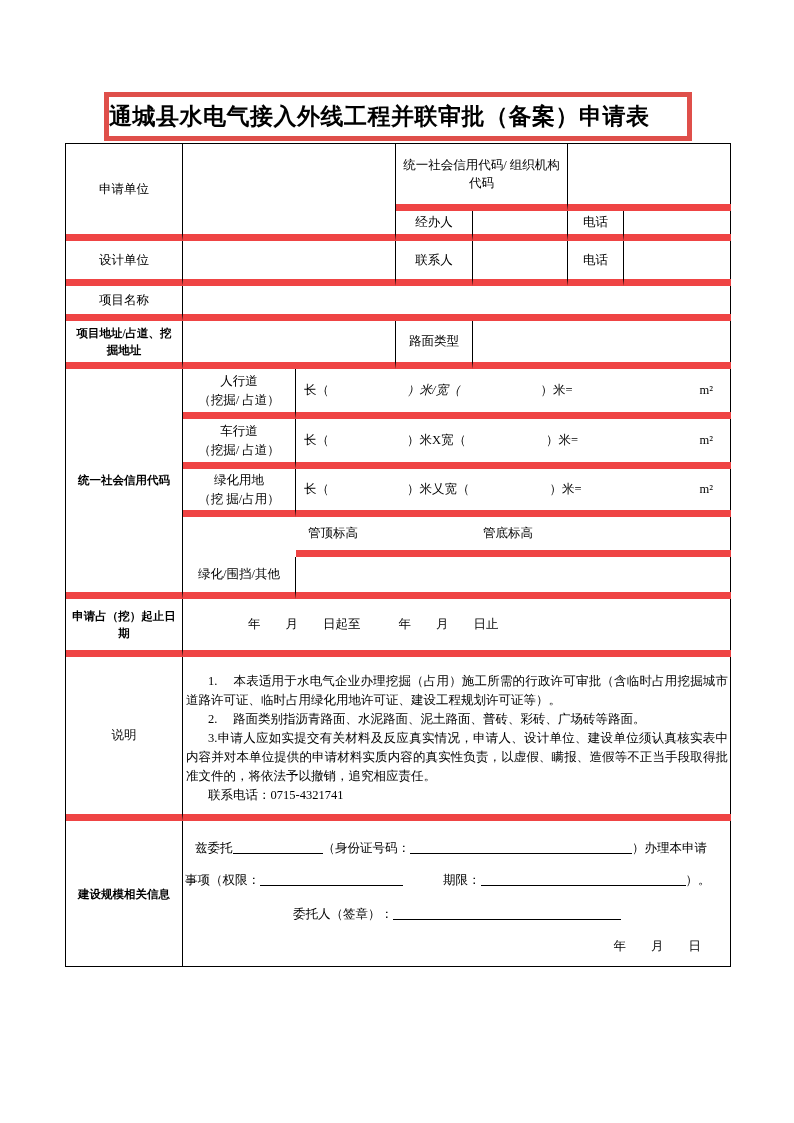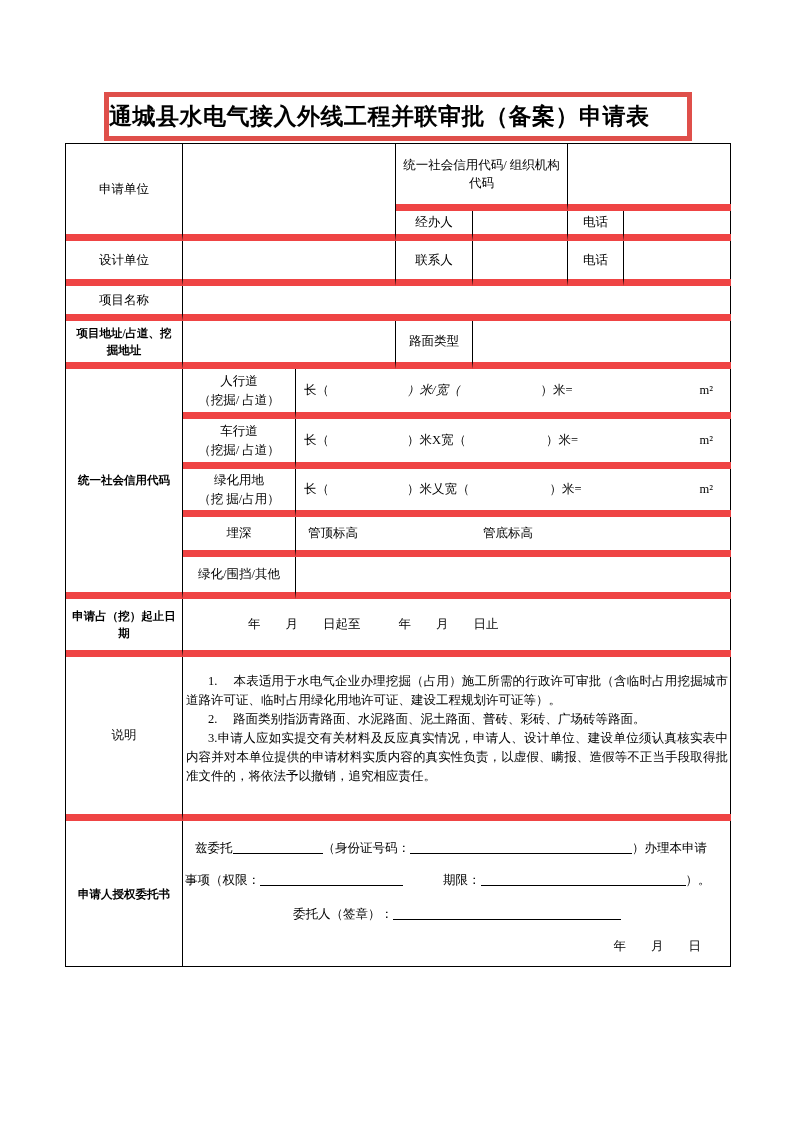--- a/index.html
+++ b/index.html
@@ -115,21 +115,20 @@
 （挖 掘/占用）</div>
   <div class="cell nr leftal dims" style="left:230px;top:325px;width:435px;height:48px;">
     <span>长（</span>
       <span class="gapA"></span>
       <span>）米乂宽（</span>
       <span class="gapB"></span>
       <span>）米=</span>
       <span class="unit">m²</span>
   </div>
 
-  <div class="cell" style="left:117px;top:373px;width:113px;height:40px;">埋深</div>
   <div class="cell nr leftal depthrow" style="left:230px;top:373px;width:435px;height:40px;">
     <span>管顶标高</span>
       <span class="gapC"></span>
       <span>管底标高</span>
   </div>
 
   <div class="cell" style="left:117px;top:413px;width:113px;height:42px;">绿化/围挡/其他</div>
   <div class="cell nr" style="left:230px;top:413px;width:435px;height:42px;"></div>
 
   <div class="cell prelabel tight" style="left:0;top:455px;width:117px;height:58px;">申请占（挖）起止日
@@ -138,23 +137,24 @@
     <span>年　　月　　日起至</span>
       <span class="gapD"></span>
       <span>年　　月　　日止</span>
   </div>
 
   <div class="cell" style="left:0;top:513px;width:117px;height:164px;">说明</div>
   <div class="cell nr notesbox" style="left:117px;top:513px;width:548px;height:164px;">
     <p>1.　 本表适用于水电气企业办理挖掘（占用）施工所需的行政许可审批（含临时占用挖掘城市道路许可证、临时占用绿化用地许可证、建设工程规划许可证等）。</p>
     <p>2.　 路面类别指沥青路面、水泥路面、泥土路面、普砖、彩砖、广场砖等路面。</p>
     <p>3.申请人应如实提交有关材料及反应真实情况，申请人、设计单位、建设单位须认真核实表中内容并对本单位提供的申请材料实质内容的真实性负责，以虚假、瞒报、造假等不正当手段取得批准文件的，将依法予以撤销，追究相应责任。</p>
+    <p>联系电话：0715-4321741</p>
   </div>
 
-  <div class="cell tight nb" style="left:0;top:677px;width:117px;height:146px;padding:0 2px;">申请人授权委托书</div>
+  <div class="cell tight nb" style="left:0;top:677px;width:117px;height:146px;padding:0 2px;">建设规模相关信息</div>
   <div class="cell nr nb authbox" style="left:117px;top:677px;width:548px;height:146px;">
     <div class="ln1">
       <span>兹委托</span><span class="u u1"></span><span>（身份证号码：</span><span class="u u2"></span><span>）办理本申请</span>
     </div>
     <div class="ln2">
       <span>事项（权限：</span><span class="u u3"></span><span class="gapE"></span><span>期限：</span><span class="u u4"></span><span>）。</span>
     </div>
     <div class="ln3">
       <span>委托人（签章）：</span><span class="u u5"></span>
     </div>

